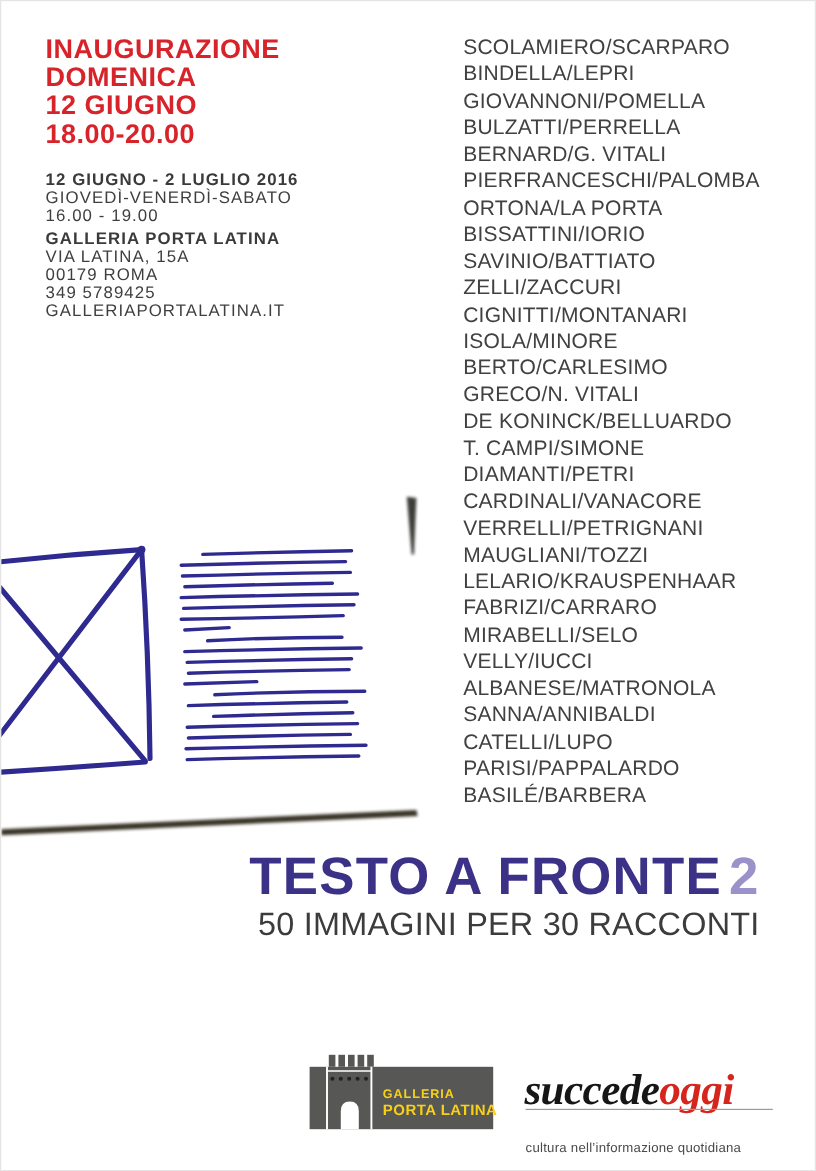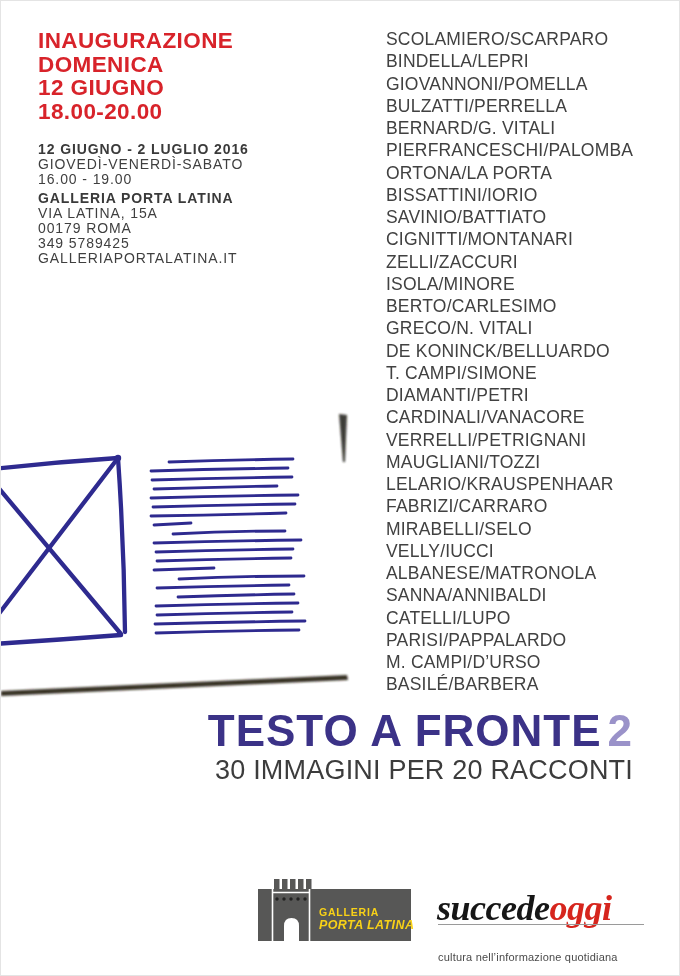--- a/index.html
+++ b/index.html
@@ -39,21 +39,21 @@
     font-size:27px;line-height:30px;color:#3c3c3c;letter-spacing:0.2px;margin-top:0px;
   }
   
   .galleria-logo{position:absolute;left:255px;top:876px;width:158px;height:66px;}
   .galleria-text1{
     position:absolute;left:318px;top:905px;color:#f8d117;font-size:10.5px;
     letter-spacing:0.8px;font-weight:bold;
   }
   .galleria-text2{
     position:absolute;left:318px;top:917px;color:#f8d117;font-size:12.5px;
-    letter-spacing:0.4px;font-weight:bold;font-style:italic;
+    letter-spacing:0.4px;font-weight:bold;
   }
   
   .so-wordmark{
     position:absolute;left:436px;top:890px;
     font-family:"Liberation Serif", serif;font-style:italic;font-weight:bold;
     font-size:36px;line-height:34px;letter-spacing:-0.5px;white-space:nowrap;
   }
   .so-black{color:#161616;text-align:center;}
   .so-red{color:#d6251d;}
   .so-rule{position:absolute;left:437px;top:923px;width:206px;height:1px;background:#9a9a9a;}
@@ -89,40 +89,39 @@
   <div class="artists">
       <div>SCOLAMIERO/SCARPARO</div>
       <div>BINDELLA/LEPRI</div>
       <div>GIOVANNONI/POMELLA</div>
       <div>BULZATTI/PERRELLA</div>
       <div>BERNARD/G. VITALI</div>
       <div>PIERFRANCESCHI/PALOMBA</div>
       <div>ORTONA/LA PORTA</div>
       <div>BISSATTINI/IORIO</div>
       <div>SAVINIO/BATTIATO</div>
+      <div>ZELLI/ZACCURI</div>
       <div>CIGNITTI/MONTANARI</div>
-      <div>ZELLI/ZACCURI</div>
       <div>ISOLA/MINORE</div>
       <div>BERTO/CARLESIMO</div>
       <div>GRECO/N. VITALI</div>
       <div>DE KONINCK/BELLUARDO</div>
       <div>T. CAMPI/SIMONE</div>
       <div>DIAMANTI/PETRI</div>
       <div>CARDINALI/VANACORE</div>
       <div>VERRELLI/PETRIGNANI</div>
       <div>MAUGLIANI/TOZZI</div>
       <div>LELARIO/KRAUSPENHAAR</div>
       <div>FABRIZI/CARRARO</div>
       <div>MIRABELLI/SELO</div>
       <div>VELLY/IUCCI</div>
       <div>ALBANESE/MATRONOLA</div>
       <div>SANNA/ANNIBALDI</div>
       <div>CATELLI/LUPO</div>
       <div>PARISI/PAPPALARDO</div>
-      <div>M. CAMPI/D’URSO</div>
       <div>BASILÉ/BARBERA</div>
     </div>
 
   <svg class="sketch" viewBox="0 0 380 332">
     <defs>
       <filter id="soft" x="-20%" y="-20%" width="140%" height="140%">
         <feGaussianBlur stdDeviation="1.2"></feGaussianBlur>
       </filter>
     </defs>
 
@@ -159,21 +158,21 @@
       <path d="M156 231 Q223 229 291 228"></path>
       <path d="M154 240 Q229 238 304 237"></path>
       <path d="M155 249 Q226 247 298 246"></path>
     </g>
   </svg>
 
   <div class="title-block">
     <div class="title-main">
       <span>TESTO A FRONTE</span><span class="title-num">2</span>
     </div>
-    <div class="title-sub">30 IMMAGINI PER 20 RACCONTI</div>
+    <div class="title-sub">50 IMMAGINI PER 30 RACCONTI</div>
   </div>
 
   <svg class="galleria-logo" viewBox="0 0 158 66">
     <g>
 
       <rect x="2" y="12" width="153" height="52" fill="#575756"></rect>
 
       <rect x="18" y="2" width="5.5" height="10" fill="#575756"></rect>
       <rect x="26" y="2" width="5.5" height="10" fill="#575756"></rect>
       <rect x="34" y="2" width="5.5" height="10" fill="#575756"></rect>

